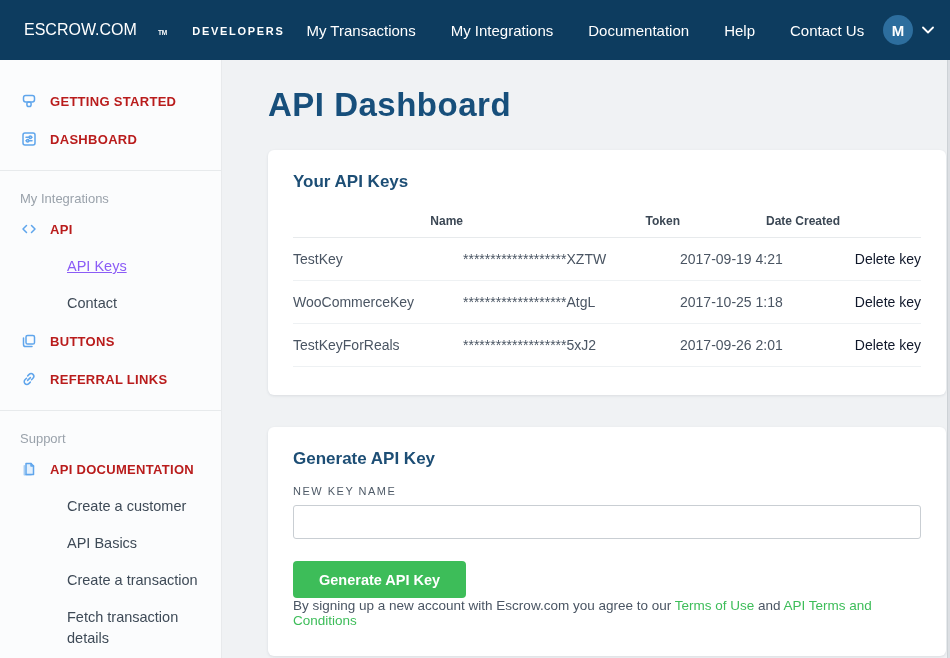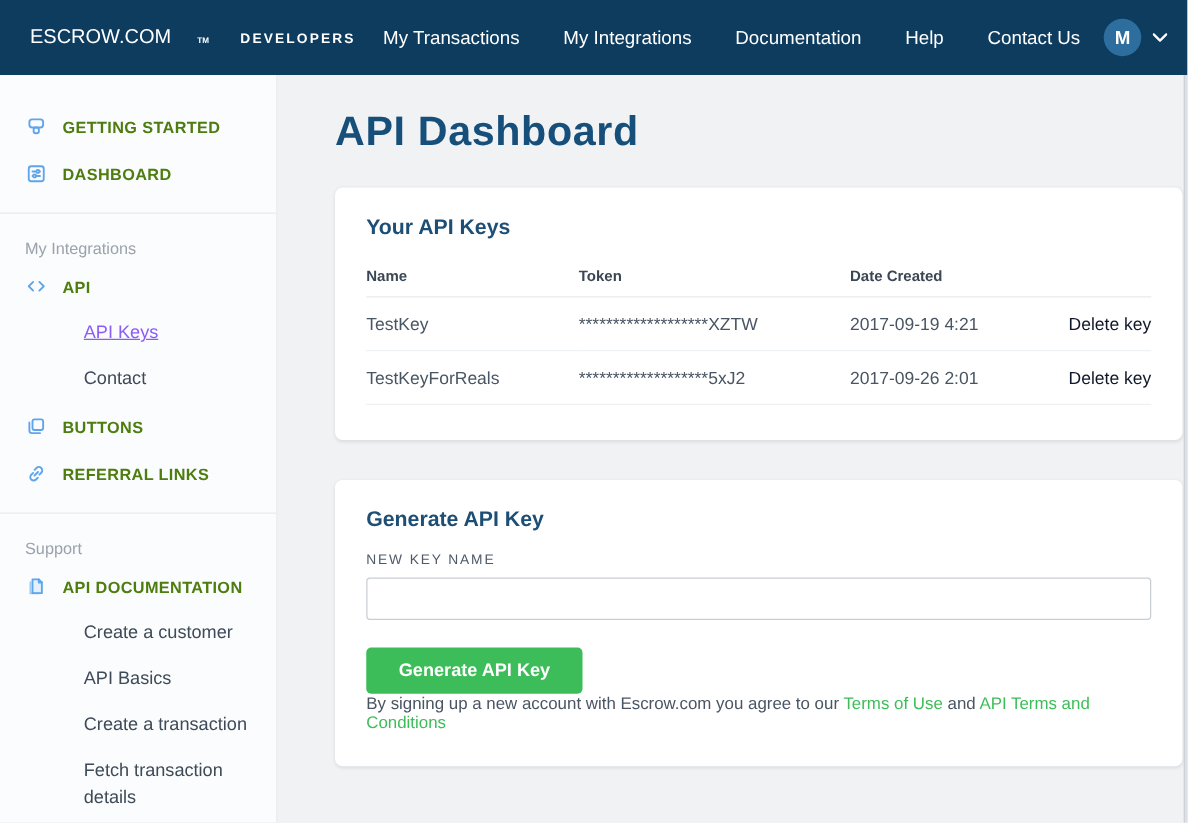--- a/index.html
+++ b/index.html
@@ -17,38 +17,38 @@
   .nav-right { margin-left:auto; display:flex; align-items:center; gap:9px; }
   .avatar { width:30px; height:30px; border-radius:50%; background:#2d6e9e; color:#fff;
     font-size:15px; font-weight:700; display:flex; align-items:center; justify-content:center; cursor:pointer; }
   .chev { display:flex; align-items:center; cursor:pointer; padding-right:4px; }
 
   
   .layout { display:flex; height:598px; }
   .sidebar { width:222px; background:#fbfcfd; border-right:1px solid #e8eaec;
     padding-top:22px; flex-shrink:0; }
   .side-item { display:flex; align-items:center; gap:12px; padding:10px 14px 10px 20px;
-    font-size:13px; font-weight:700; color:#4d7c0f; letter-spacing:.3px; cursor:pointer; }
+    font-size:13px; font-weight:700; color:#b91c1c; letter-spacing:.3px; cursor:pointer; }
   .side-item .ico { width:18px; height:18px; flex-shrink:0; display:flex; color:#5fa5ec; }
   .side-sub { padding:8px 14px 8px 67px; font-size:14.5px; color:#3e4a57; cursor:pointer; line-height:21px; }
   .side-sub.active { color:#8b5cf6;text-decoration:underline; }
   .side-divider { height:1px; background:#e7eaec; margin:12px 0; }
   .side-label { padding:8px 20px 4px; font-size:13px; color:#9aa2ab; }
 
   
   .main { flex:1; padding:26px 4px 0 46px; }
   .page-title { font-size:33px; line-height:38px; font-weight:700; color:#174f7b;
     letter-spacing:.5px; margin-bottom:26px; }
   .card { width:678px; background:#fff; border-radius:6px;
     box-shadow:0 1px 3px rgba(20,40,60,.10); padding:22px 25px 28px; }
   .card h2 { font-size:17px; font-weight:700; color:#1d4e75; margin-bottom:16px; }
   .card + .card { margin-top:32px; }
 
   table { width:100%; border-collapse:collapse; }
-  th { text-align:left; font-size:12px; font-weight:700; color:#3b4754;
+  th { text-align:right; font-size:12px; font-weight:700; color:#3b4754;
     padding:6px 0 9px; border-bottom:1px solid #e7eaec; }
   th.col-name { width:170px; } th.col-token { width:217px; } th.col-date { width:160px; }
   td { font-size:14px; color:#4a5563; padding:13px 0; border-bottom:1px solid #eef1f3; }
   td.action { text-align:right; }
   td.action a { color:#0f172a; text-decoration:none; cursor:pointer; font-size:14px; }
 
   .field-label { display:block; font-size:11px; letter-spacing:1.5px; color:#4e5a67;
     font-weight:500; margin:6px 0 8px; }
   .key-input { width:100%; height:34px; border:1px solid #c9ced3; border-radius:3px;
     background:#fff; padding:0 10px; font-size:14px; color:#3e4a57; outline:none; }
@@ -184,20 +184,26 @@
           </tr>
         </thead>
         <tbody>
           <tr>
             <td>TestKey</td>
             <td>*******************XZTW</td>
             <td>2017-09-19 4:21</td>
             <td class="action"><a>Delete key</a></td>
           </tr>
           <tr>
+            <td>WooCommerceKey</td>
+            <td>*******************AtgL</td>
+            <td>2017-10-25 1:18</td>
+            <td class="action"><a>Delete key</a></td>
+          </tr>
+          <tr>
             <td>TestKeyForReals</td>
             <td>*******************5xJ2</td>
             <td>2017-09-26 2:01</td>
             <td class="action"><a>Delete key</a></td>
           </tr>
         </tbody>
       </table>
     </section>
 
     <section class="card">

